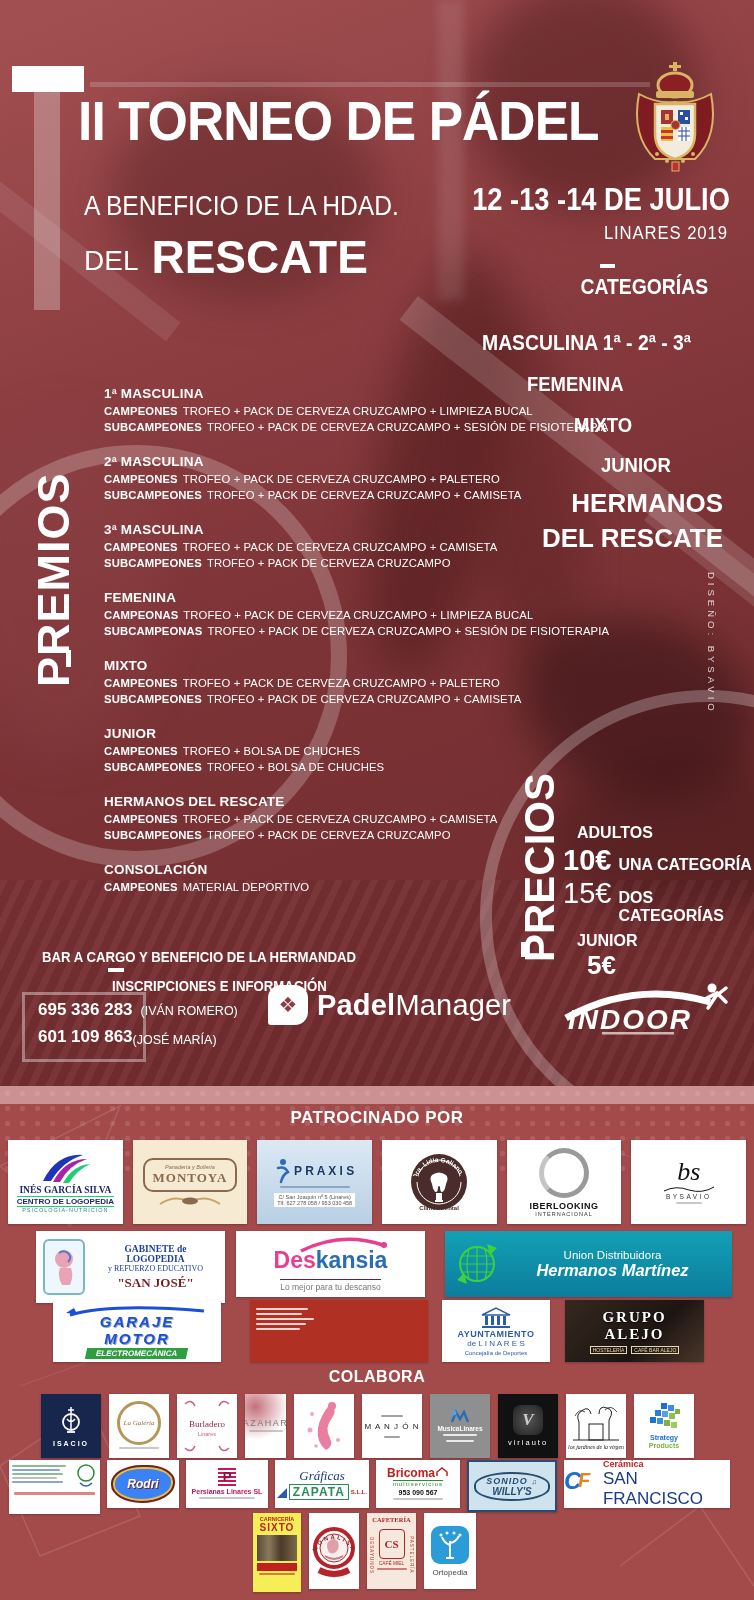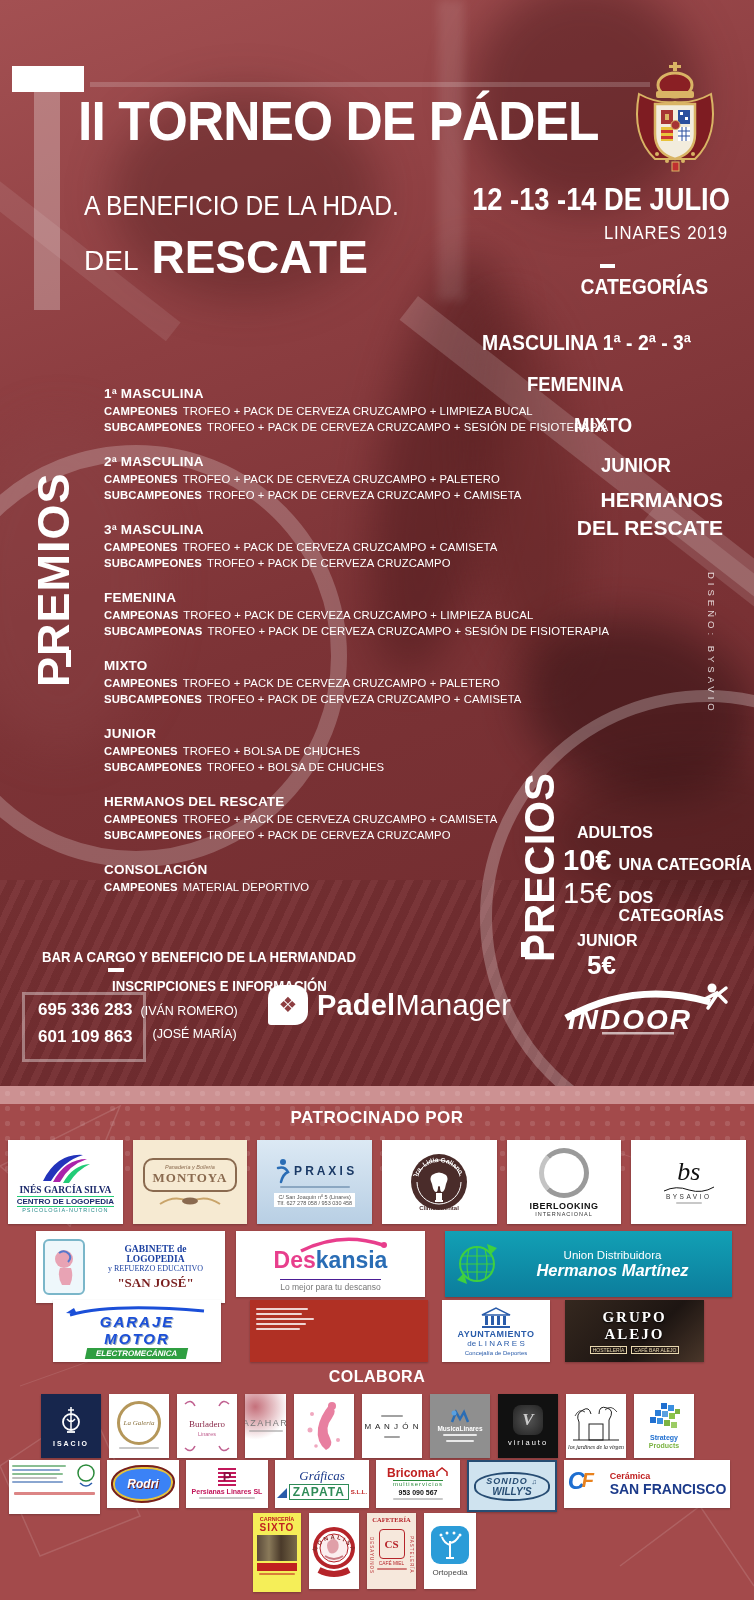--- a/index.html
+++ b/index.html
@@ -98,21 +98,21 @@
   </div>
 
   <div class="abs" style="left:600px;top:264px;width:15px;height:4px;background:#fff"></div>
   <div class="abs" style="right:46px;top:274px;font-size:22px;font-weight:bold">
     <span class="condr">CATEGORÍAS</span>
   </div>
   <div class="abs" style="left:482px;top:330px;font-size:22px;font-weight:bold"><span class="cond">MASCULINA 1ª - 2ª - 3ª</span></div>
   <div class="abs" style="left:527px;top:372px;font-size:21px;font-weight:bold"><span class="cond">FEMENINA</span></div>
   <div class="abs" style="left:574px;top:413px;font-size:21px;font-weight:bold"><span class="cond">MIXTO</span></div>
   <div class="abs" style="left:601px;top:453px;font-size:21px;font-weight:bold"><span class="cond">JUNIOR</span></div>
-  <div class="abs" style="right:31px;top:486px;font-size:21px;font-weight:bold;text-align:right;line-height:1.35">
+  <div class="abs" style="right:31px;top:486px;font-size:26px;font-weight:bold;text-align:right;line-height:1.35">
     <div>HERMANOS</div>
     <div>DEL RESCATE</div>
   </div>
 
   <div class="abs vup" style="left:28px;top:462px;height:225px;font-size:45px;font-weight:bold;letter-spacing:1px">
     <span>PREMIOS</span>
   </div>
   <div class="abs" style="left:66px;top:650px;width:5px;height:17px;background:#fff"></div>
 
   <div class="abs" style="left:104px;top:386px;width:470px">
@@ -185,21 +185,21 @@
   <div class="abs" style="left:108px;top:968px;width:16px;height:4px;background:#fff"></div>
   <div class="abs" style="left:112px;top:977px;font-size:15px;font-weight:bold">
     <span class="cond">INSCRIPCIONES E INFORMACIÓN</span>
   </div>
   <div class="abs" style="left:22px;top:992px;width:118px;height:64px;border:3px solid rgba(255,255,255,.38)"></div>
   <div class="abs" style="left:38px;top:1000px">
     <div style="display:flex;align-items:baseline;gap:8px;margin-bottom:7px">
       <span style="font-size:17px;font-weight:bold">695 336 283</span>
       <span style="font-size:12.5px">(IVÁN ROMERO)</span>
     </div>
-    <div style="display:flex;align-items:flex-start;gap:20px">
+    <div style="display:flex;align-items:flex-end;gap:0">
       <span style="font-size:17px;font-weight:bold">601 109 863</span>
       <span style="font-size:12.5px">(JOSÉ MARÍA)</span>
     </div>
   </div>
 
   <div class="abs" style="left:268px;top:985px;display:flex;align-items:center;gap:9px">
     <div style="width:40px;height:40px;background:#fff;border-radius:13px 13px 13px 3px;display:flex;align-items:center;justify-content:center">
       <span style="color:#8d3e41;font-size:21px">❖</span>
     </div>
     <div style="font-size:29px;letter-spacing:.2px">
@@ -516,21 +516,21 @@
         <div style="color:#274d73;font-weight:bold;font-style:italic;font-size:10px">WILLY'S</div>
       </div>
     </div>
     <div class="card" style="width:166px;height:48px;display:flex;align-items:center;justify-content:center;gap:8px">
       <div style="position:relative;width:34px;height:26px">
         <span style="position:absolute;left:0;top:-4px;color:#1f6fd0;font-weight:bold;font-style:italic;font-size:24px">C</span>
         <span style="position:absolute;left:14px;top:-2px;color:#e8821e;font-weight:bold;font-style:italic;font-size:20px">F</span>
       </div>
       <div>
         <div style="color:#c02020;font-size:9px;font-weight:bold">Cerámica</div>
-        <div style="color:#1b3a8a;font-size:14px;font-weight:bold">SAN FRANCISCO</div>
+        <div style="color:#1b3a8a;font-size:17px;font-weight:normal">SAN FRANCISCO</div>
       </div>
     </div>
   </div>
 
   <div class="c-row" style="left:253px;top:1513px;gap:8px">
     <div class="card center" style="width:48px;height:76px;background:#f5ee58;justify-content:flex-start;padding-top:3px">
       <div style="color:#c02020;font-size:5.5px;font-weight:bold">CARNICERÍA</div>
       <div style="color:#c02020;font-size:10px;font-weight:bold;letter-spacing:1px">SIXTO</div>
       <div style="width:40px;height:26px;margin-top:2px;background:linear-gradient(90deg,#5a4a3a,#8a7a5a 30%,#4a3a2a 60%,#7a6a4a)"></div>
       <div style="width:40px;height:8px;background:#c02020;margin-top:2px"></div>

